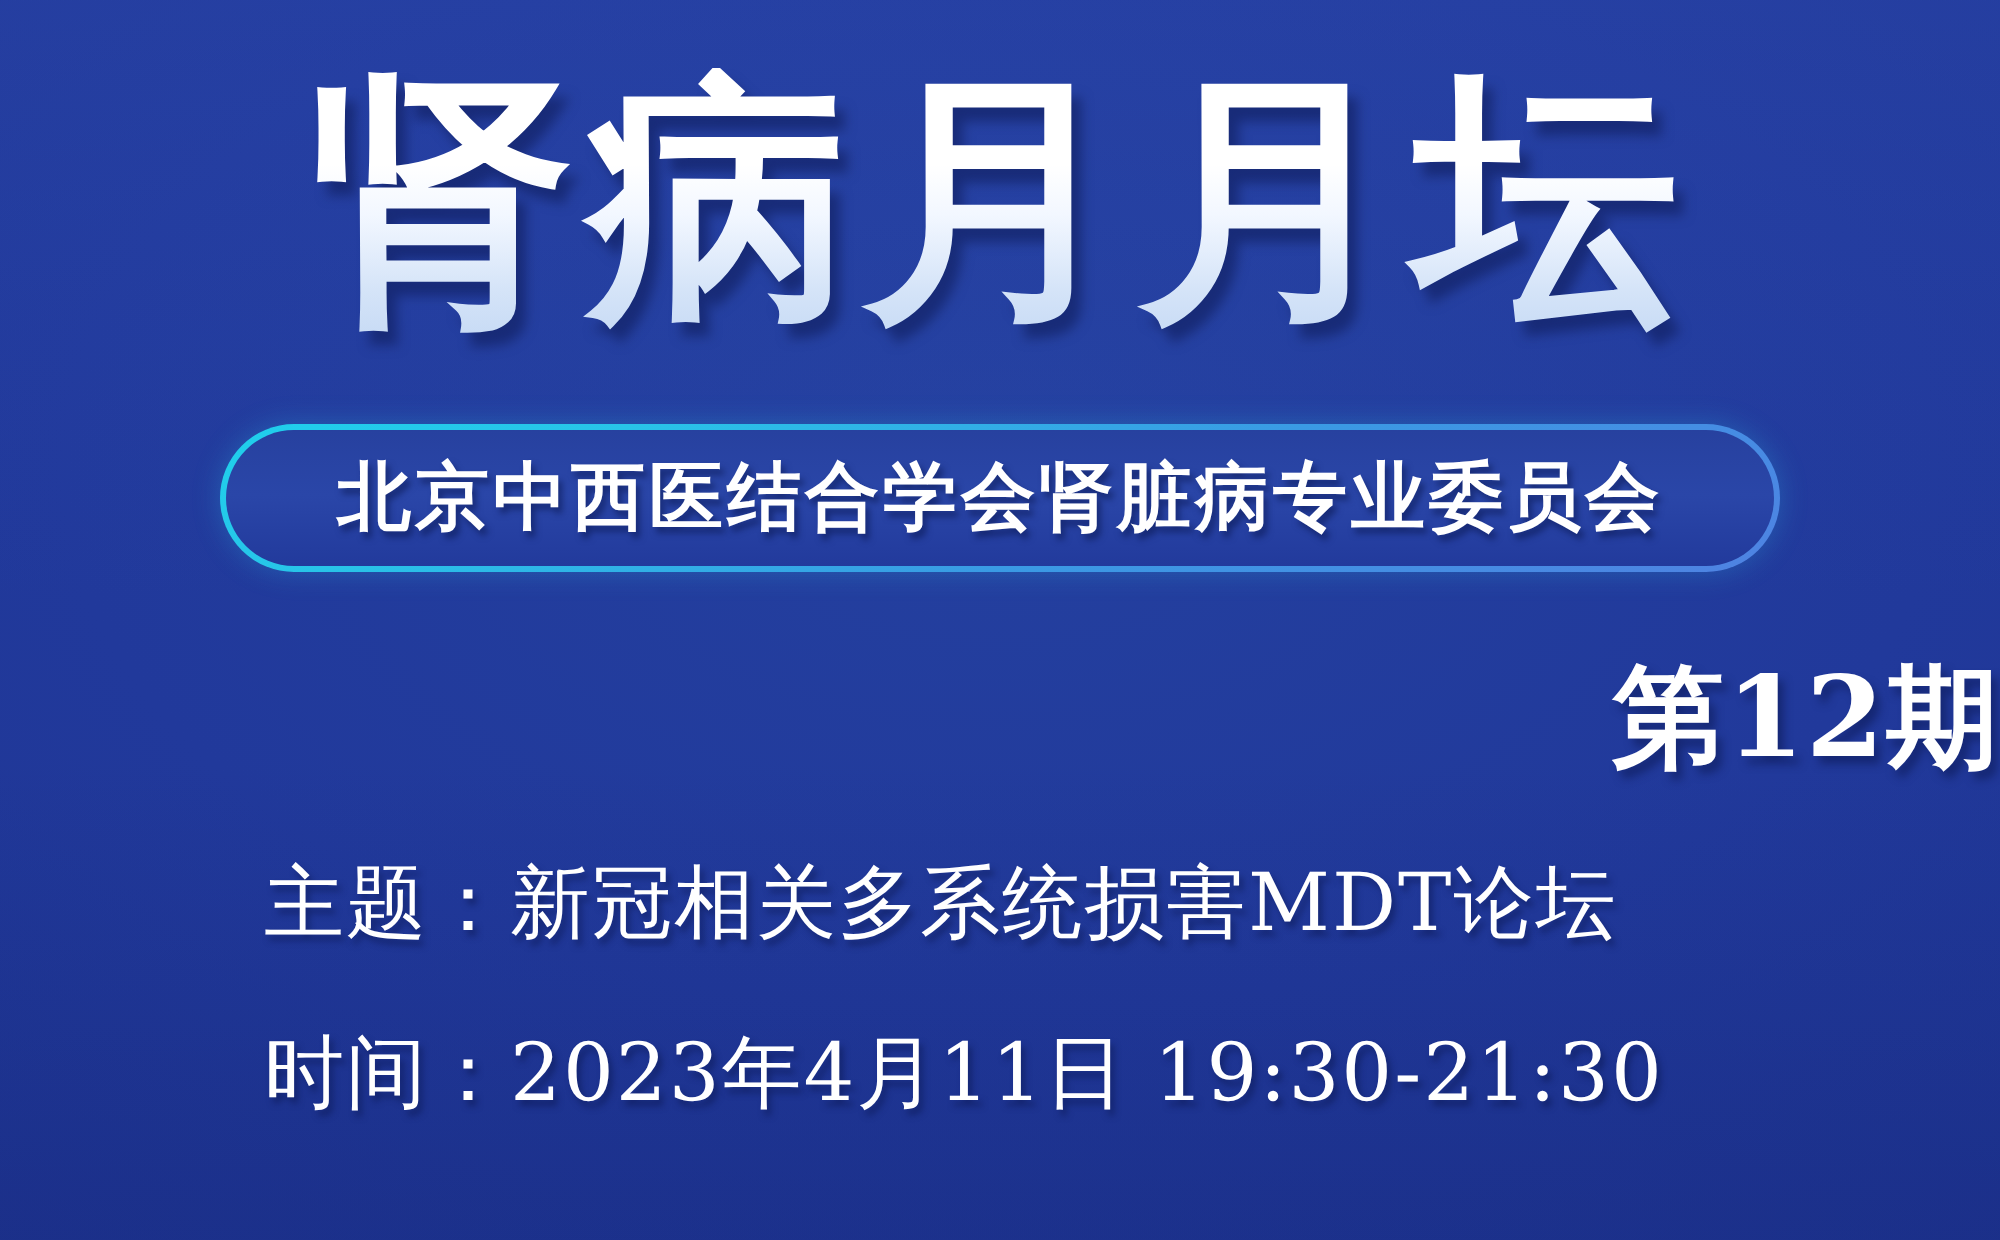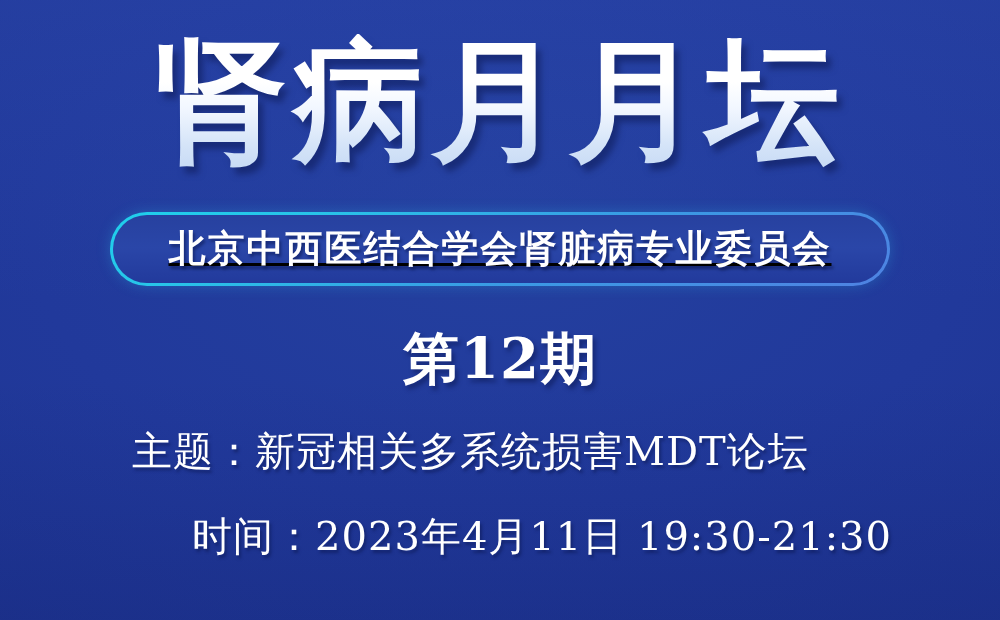--- a/index.html
+++ b/index.html
@@ -81,39 +81,38 @@
     box-shadow: 0 0 14px rgba(45,180,230,0.30);
   }
   .pill-inner {
     width: 100%;
     height: 100%;
     border-radius: 37px;
     background: linear-gradient(to bottom, #27419f 0%, #2a46a8 48%, #223a9c 100%);
     display: flex;
     align-items: center;
     justify-content: center;
-    text-decoration: underline;
   }
   .pill-text {
     font-family: "DejaVu Serif", "Liberation Serif", serif;
     font-weight: bold;
     font-size: 37px;
     letter-spacing: 2px;
     color: #ffffff;
     text-shadow: 2px 3px 3px rgba(10,22,78,0.55);
     white-space: nowrap;
   }
 
   
   .issue {
     position: absolute;
     left: 0;
     top: 322px;
     width: 100%;
-    text-align: center;
+    text-align: right;
     font-family: "DejaVu Serif", "Liberation Serif", serif;
     font-weight: bold;
     font-size: 56px;
     color: #ffffff;
     letter-spacing: 1px;
     text-shadow: 3px 4px 4px rgba(10,22,78,0.5);
   }
 
   
   .details {
@@ -125,21 +124,21 @@
   .detail-line {
     font-family: "DejaVu Serif", "Liberation Serif", serif;
     font-size: 40px;
     font-weight: normal;
     color: #ffffff;
     letter-spacing: 1px;
     white-space: nowrap;
     text-shadow: 2px 3px 3px rgba(10,22,78,0.5);
     margin-bottom: 30px;
   }
-  .detail-line:last-child { margin-bottom: 0; text-align: right; }
+  .detail-line:last-child { margin-bottom: 0; }
 </style>
 </head>
 <body>
 
 <div id="poster">
 
   <div class="sheen-top"></div>
   <div class="sheen-bottom"></div>
 
   <div class="title-wrap">

